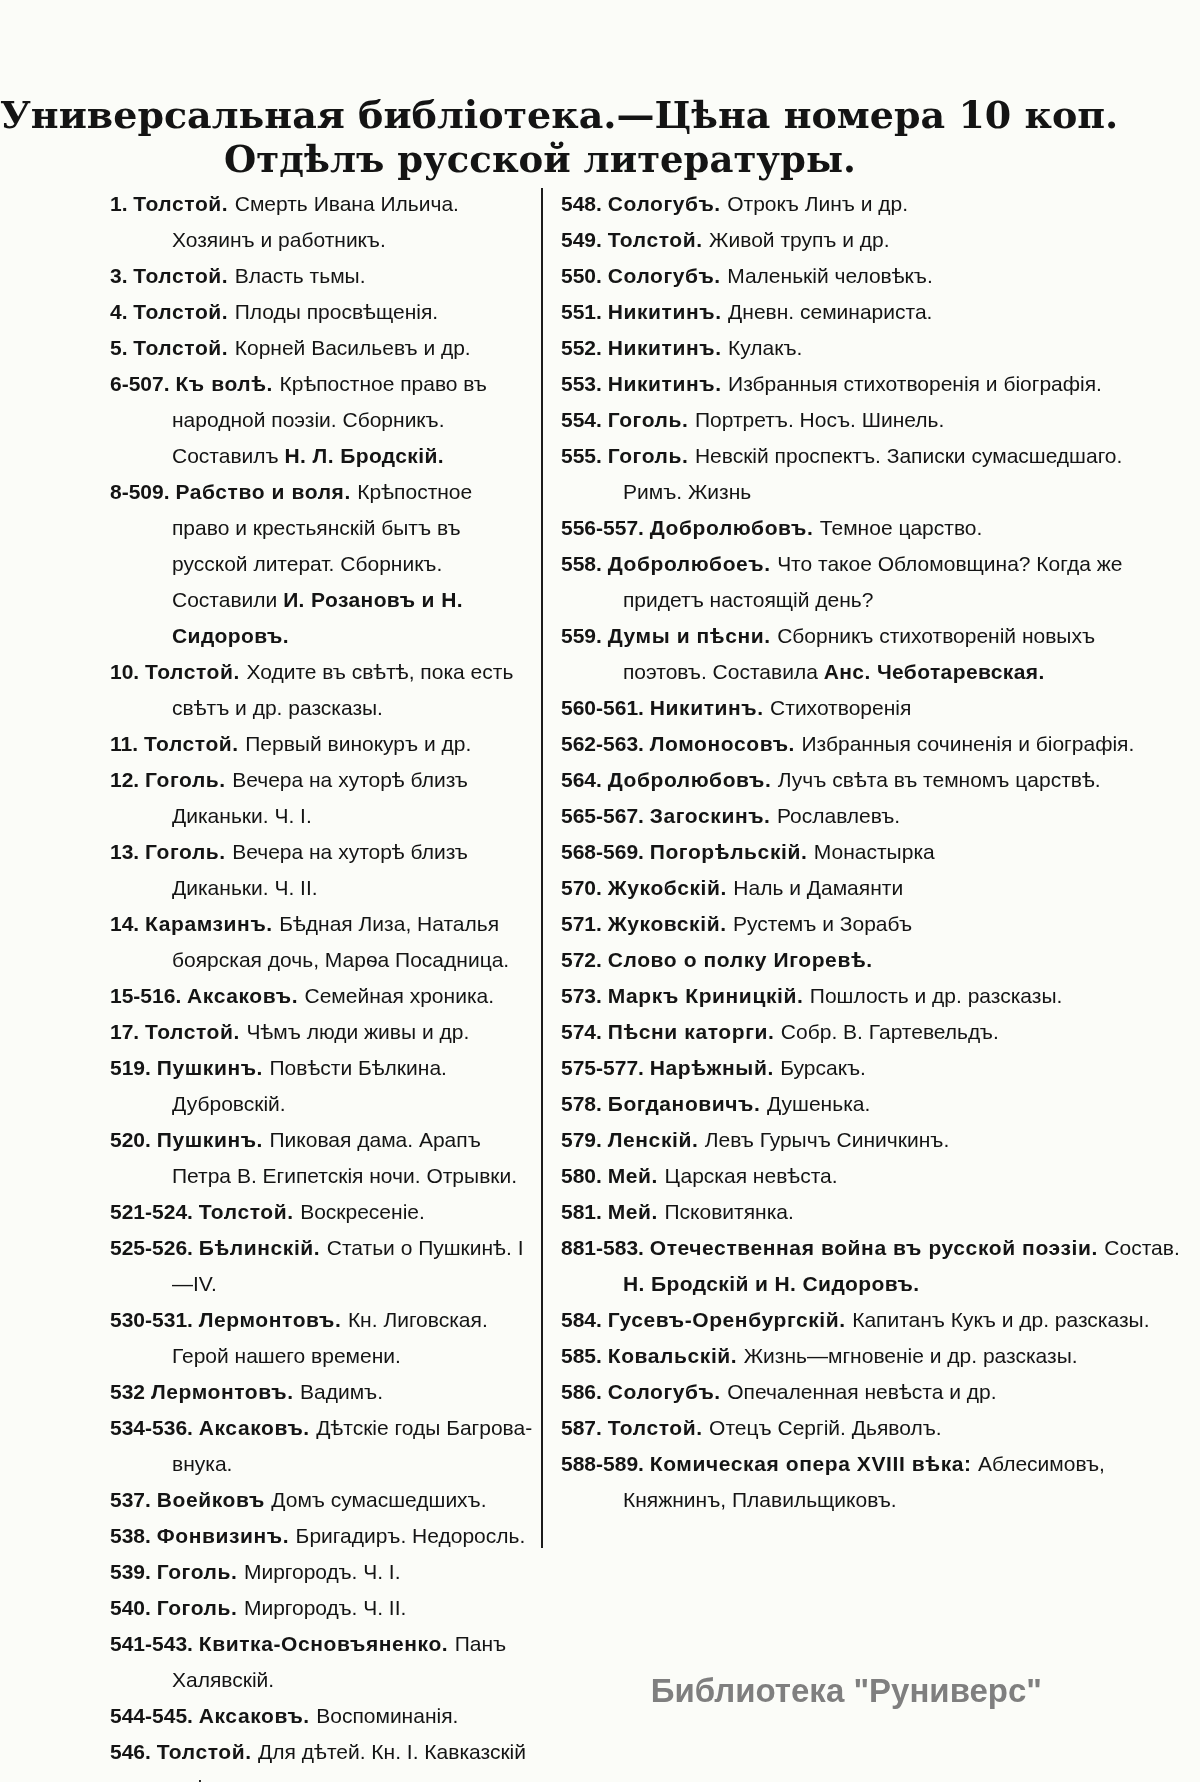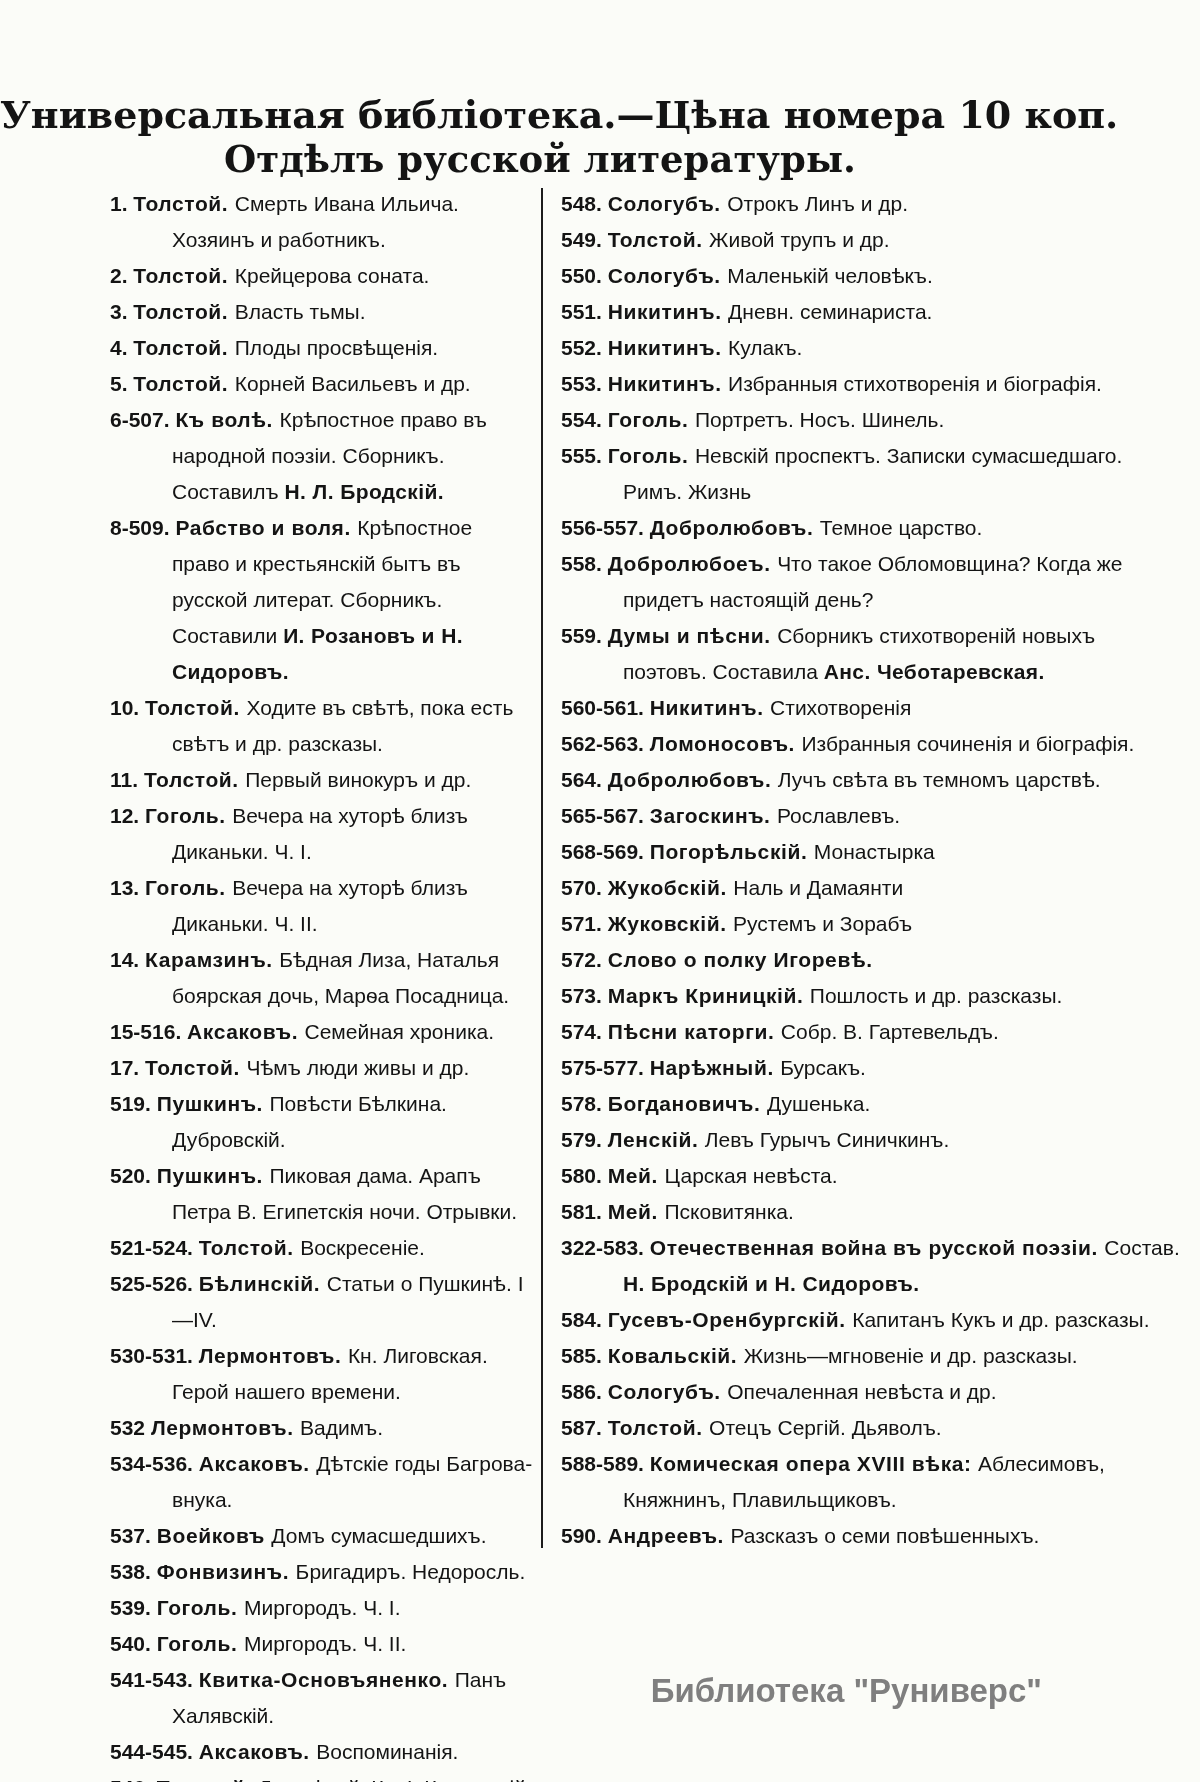--- a/index.html
+++ b/index.html
@@ -74,21 +74,20 @@
 <body>
 
 <div class="page">
   <div class="header">
     <div class="title">Универсальная библіотека.—Цѣна номера 10 коп.</div>
     <div class="subtitle">Отдѣлъ русской литературы.</div>
   </div>
   <div class="columns">
     <div class="col col-left">
         <div class="entry"><span class="num">1. </span><span class="author">Толстой. </span><span class="titletext">Смерть Ивана Ильича. Хозяинъ и работникъ.</span></div>
-        <div class="entry"><span class="num">2. </span><span class="author">Толстой. </span><span class="titletext">Крейцерова соната.</span></div>
         <div class="entry"><span class="num">3. </span><span class="author">Толстой. </span><span class="titletext">Власть тьмы.</span></div>
         <div class="entry"><span class="num">4. </span><span class="author">Толстой. </span><span class="titletext">Плоды просвѣщенія.</span></div>
         <div class="entry"><span class="num">5. </span><span class="author">Толстой. </span><span class="titletext">Корней Васильевъ и др.</span></div>
         <div class="entry"><span class="num">6-507. </span><span class="author">Къ волѣ. </span><span class="titletext">Крѣпостное право въ народной поэзіи. Сборникъ. Составилъ </span><span class="boldtail">Н. Л. Бродскій.</span></div>
         <div class="entry"><span class="num">8-509. </span><span class="author">Рабство и воля. </span><span class="titletext">Крѣпостное право и крестьянскій бытъ въ русской литерат. Сборникъ. Составили </span><span class="boldtail">И. Розановъ и Н. Сидоровъ.</span></div>
         <div class="entry"><span class="num">10. </span><span class="author">Толстой. </span><span class="titletext">Ходите въ свѣтѣ, пока есть свѣтъ и др. разсказы.</span></div>
         <div class="entry"><span class="num">11. </span><span class="author">Толстой. </span><span class="titletext">Первый винокуръ и др.</span></div>
         <div class="entry"><span class="num">12. </span><span class="author">Гоголь. </span><span class="titletext">Вечера на хуторѣ близъ Диканьки. Ч. I.</span></div>
         <div class="entry"><span class="num">13. </span><span class="author">Гоголь. </span><span class="titletext">Вечера на хуторѣ близъ Диканьки. Ч. II.</span></div>
         <div class="entry"><span class="num">14. </span><span class="author">Карамзинъ. </span><span class="titletext">Бѣдная Лиза, Наталья боярская дочь, Марѳа Посадница.</span></div>
@@ -131,23 +130,22 @@
         <div class="entry"><span class="num">570. </span><span class="author">Жукобскій. </span><span class="titletext">Наль и Дамаянти</span></div>
         <div class="entry"><span class="num">571. </span><span class="author">Жуковскій. </span><span class="titletext">Рустемъ и Зорабъ</span></div>
         <div class="entry"><span class="num">572. </span><span class="author">Слово о полку Игоревѣ. </span></div>
         <div class="entry"><span class="num">573. </span><span class="author">Маркъ Криницкій. </span><span class="titletext">Пошлость и др. разсказы.</span></div>
         <div class="entry"><span class="num">574. </span><span class="author">Пѣсни каторги. </span><span class="titletext">Собр. В. Гартевельдъ.</span></div>
         <div class="entry"><span class="num">575-577. </span><span class="author">Нарѣжный. </span><span class="titletext">Бурсакъ.</span></div>
         <div class="entry"><span class="num">578. </span><span class="author">Богдановичъ. </span><span class="titletext">Душенька.</span></div>
         <div class="entry"><span class="num">579. </span><span class="author">Ленскій. </span><span class="titletext">Левъ Гурычъ Синичкинъ.</span></div>
         <div class="entry"><span class="num">580. </span><span class="author">Мей. </span><span class="titletext">Царская невѣста.</span></div>
         <div class="entry"><span class="num">581. </span><span class="author">Мей. </span><span class="titletext">Псковитянка.</span></div>
-        <div class="entry"><span class="num">322-583. </span><span class="author">Отечественная война въ русской поэзіи. </span><span class="titletext">Состав. </span><span class="boldtail">Н. Бродскій и Н. Сидоровъ.</span></div>
+        <div class="entry"><span class="num">881-583. </span><span class="author">Отечественная война въ русской поэзіи. </span><span class="titletext">Состав. </span><span class="boldtail">Н. Бродскій и Н. Сидоровъ.</span></div>
         <div class="entry"><span class="num">584. </span><span class="author">Гусевъ-Оренбургскій. </span><span class="titletext">Капитанъ Кукъ и др. разсказы.</span></div>
         <div class="entry"><span class="num">585. </span><span class="author">Ковальскій. </span><span class="titletext">Жизнь—мгновеніе и др. разсказы.</span></div>
         <div class="entry"><span class="num">586. </span><span class="author">Сологубъ. </span><span class="titletext">Опечаленная невѣста и др.</span></div>
         <div class="entry"><span class="num">587. </span><span class="author">Толстой. </span><span class="titletext">Отецъ Сергій. Дьяволъ.</span></div>
         <div class="entry"><span class="num">588-589. </span><span class="author">Комическая опера XVIII вѣка: </span><span class="titletext">Аблесимовъ, Княжнинъ, Плавильщиковъ.</span></div>
-        <div class="entry"><span class="num">590. </span><span class="author">Андреевъ. </span><span class="titletext">Разсказъ о семи повѣшенныхъ.</span></div>
       </div>
   </div>
   <div class="watermark">Библиотека "Руниверс"</div>
 </div>
 
 </body></html>

